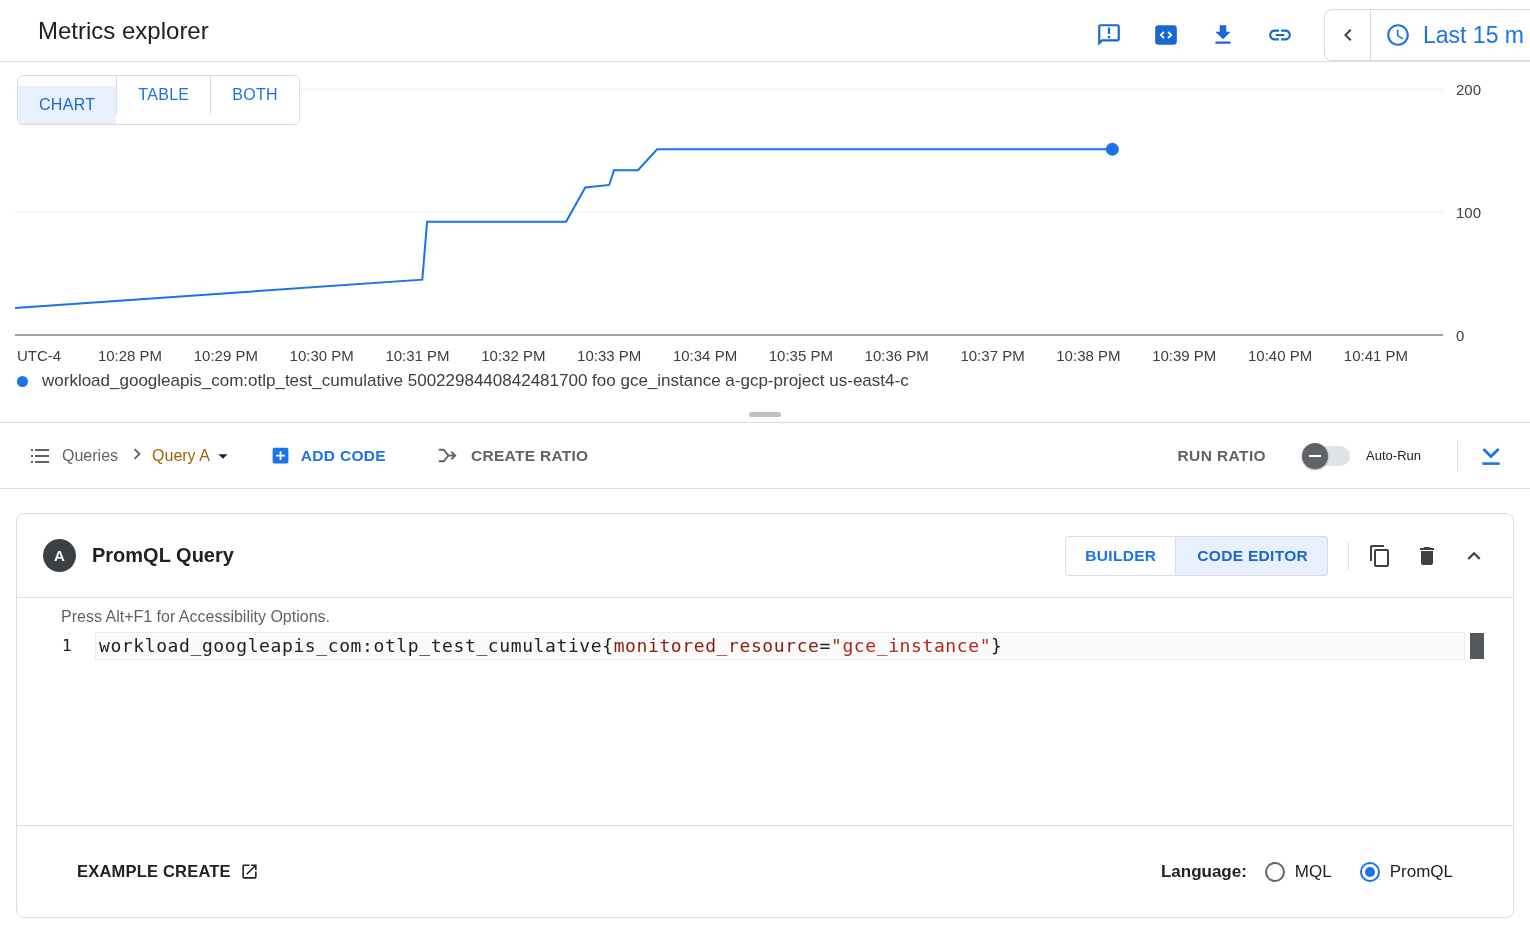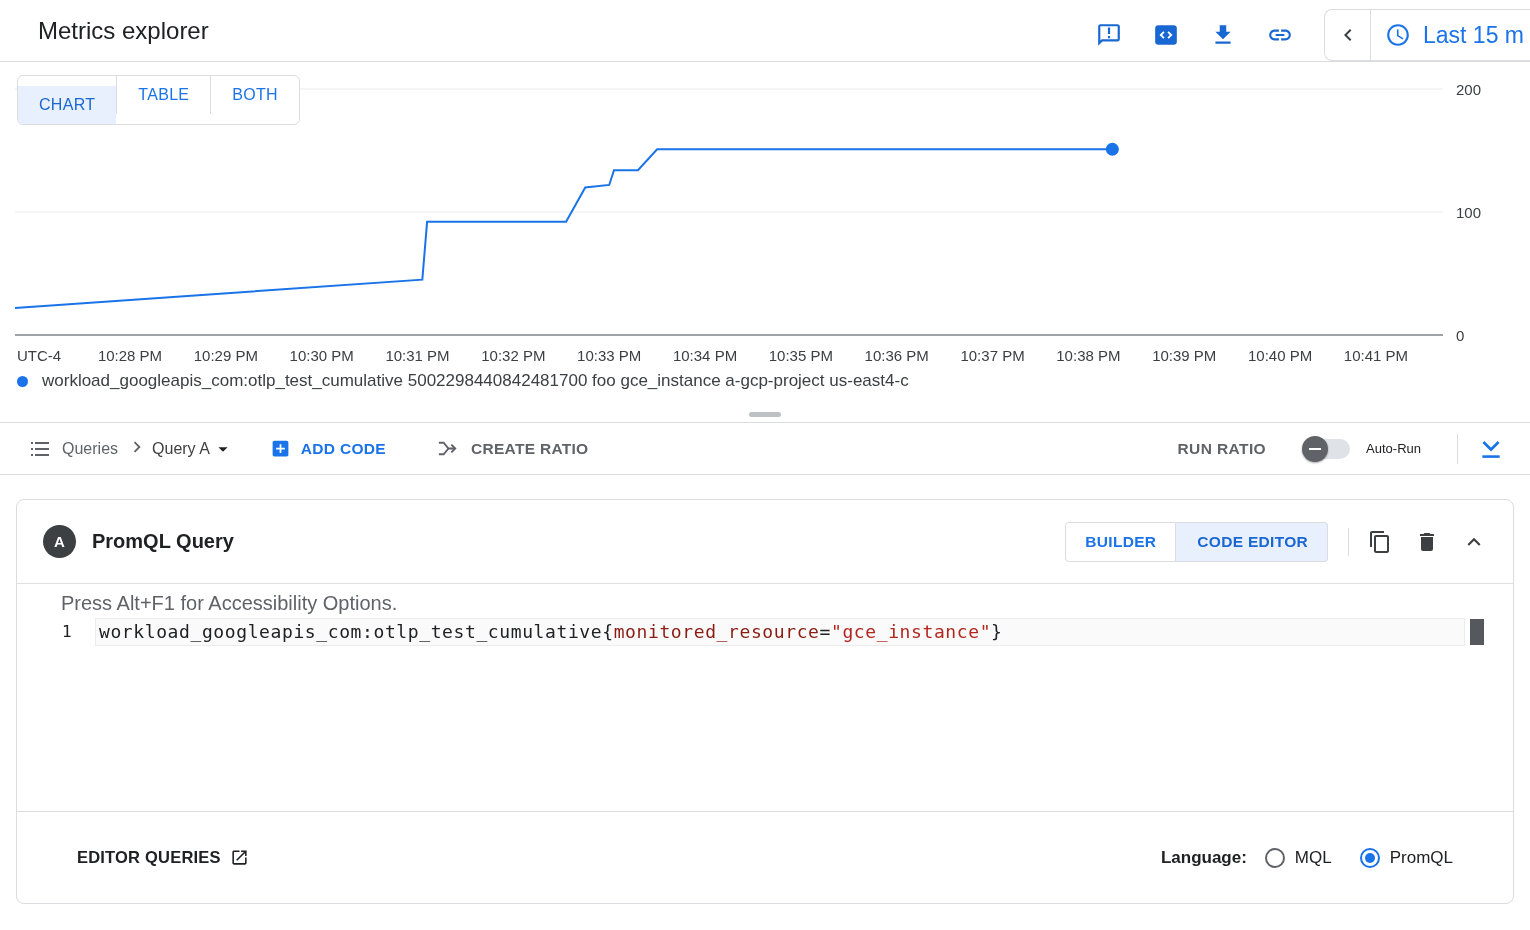--- a/index.html
+++ b/index.html
@@ -27,25 +27,25 @@
     cursor:pointer;white-space:nowrap;}
   .view-tab + .view-tab{border-left:1px solid #dadce0;}
   .view-tab.selected{background:#e8f0fe;color:#1967d2;margin-top:10px;}
   .chart-svg{position:absolute;left:0;top:15px;}
   .legend{position:absolute;left:17px;top:309px;display:flex;align-items:center;gap:14px;cursor:pointer;}
   .legend-dot{width:11px;height:11px;border-radius:50%;background:#1a73e8;flex:none;}
   .legend-label{font-size:17px;color:#3c4043;white-space:nowrap;}
   .drag-handle{position:absolute;top:350px;left:50%;transform:translateX(-50%);width:32px;height:5px;
     border-radius:3px;background:#bdc1c6;cursor:row-resize;}
   
-  .queries-toolbar{height:53px;border-top:1px solid #dadce0;border-bottom:1px solid #dadce0;
+  .queries-toolbar{height:67px;border-top:1px solid #dadce0;border-bottom:1px solid #dadce0;
     display:flex;align-items:center;padding:0 26px 0 28px;box-sizing:border-box;}
   .queries-label{font-size:16px;color:#5f6368;margin-left:10px;}
   .crumb-chevron{margin:0 4px 0 8px;}
-  .query-selector{font-size:16px;color:#404040;display:flex;align-items:center;gap:2px;cursor:pointer;}
+  .query-selector{font-size:16px;color:#a16207;display:flex;align-items:center;gap:2px;cursor:pointer;}
   .add-query{display:flex;align-items:center;gap:10px;color:#1a73e8;font-size:15.5px;font-weight:700;
     letter-spacing:.3px;margin-left:36px;cursor:pointer;}
   .create-ratio{display:flex;align-items:center;gap:12px;color:#5f6368;font-size:15.5px;font-weight:700;
     letter-spacing:.3px;margin-left:50px;cursor:pointer;}
   .tb-right{margin-left:auto;display:flex;align-items:center;}
   .run-query{color:#5f6368;font-size:15.5px;font-weight:700;letter-spacing:.4px;margin-right:38px;cursor:pointer;}
   .toggle{position:relative;width:46px;height:20px;border-radius:10px;background:#dfe2e6;margin-right:16px;cursor:pointer;}
   .toggle-knob{position:absolute;left:-2px;top:-3px;width:26px;height:26px;border-radius:50%;background:#5f6368;
     box-shadow:0 1px 2px rgba(0,0,0,.35);}
   .toggle-knob::after{content:'';position:absolute;left:7px;top:12px;width:12px;height:2.5px;background:#fff;}
@@ -61,21 +61,21 @@
   .seg{display:flex;margin-left:auto;}
   .seg-btn{height:40px;padding:0 19px;display:flex;align-items:center;border:1px solid #dadce0;background:#fff;
     color:#1a73e8;font-size:15.5px;font-weight:700;letter-spacing:.3px;cursor:pointer;box-sizing:border-box;}
   .seg-btn.first{border-radius:4px 0 0 4px;}
   .seg-btn.last{border-radius:0 4px 4px 0;border-left:none;padding-left:21px;}
   .seg-btn.selected{background:#e8f0fe;color:#1967d2;}
   .hdr-divider{width:1px;height:28px;background:#dadce0;margin:0 18px 0 20px;}
   .card-icon{width:26px;height:26px;margin-right:21px;cursor:pointer;display:flex;align-items:center;justify-content:center;}
   .card-icon.lastic{margin-right:0;}
   .editor{position:relative;height:227px;padding-top:8px;box-sizing:border-box;}
-  .a11y-hint{margin-left:44px;font-size:20px;color:#5f6368;height:24px;line-height:22px;}
+  .a11y-hint{margin-left:44px;font-size:16px;color:#5f6368;height:24px;line-height:22px;}
   .code-row{display:flex;align-items:stretch;height:28px;margin-top:2px;position:relative;}
   .line-num{margin-left:45px;width:18px;font-family:"DejaVu Sans Mono",monospace;font-size:16px;color:#202124;
     line-height:28px;text-align:left;flex:none;}
   .code-content{flex:1;margin-left:15px;margin-right:48px;background:#fafafa;border:1px solid #ececec;
     font-family:"DejaVu Sans Mono",monospace;font-size:18px;letter-spacing:.6px;line-height:25px;white-space:pre;
     padding-left:3px;box-sizing:border-box;cursor:text;}
   .scroll-thumb{position:absolute;right:29px;top:1px;width:14px;height:26px;background:#55585c;cursor:pointer;}
   .card-footer{height:92px;border-top:1px solid #dadce0;display:flex;align-items:center;padding:0 60px;box-sizing:border-box;}
   .example-queries{display:flex;align-items:center;gap:9px;font-size:16.5px;font-weight:700;letter-spacing:.2px;
     color:#202124;cursor:pointer;}
@@ -249,21 +249,21 @@
     <div class="a11y-hint">Press Alt+F1 for Accessibility Options.</div>
     <div class="code-row">
       <span class="line-num">1</span>
       <span class="code-content"><span style="color: rgb(32, 33, 36);">workload_googleapis_com:otlp_test_cumulative</span><span style="color: rgb(32, 33, 36);">{</span><span style="color: rgb(138, 28, 18);">monitored_resource</span><span style="color: rgb(32, 33, 36);">=</span><span style="color: rgb(179, 38, 30);">"gce_instance"</span><span style="color: rgb(32, 33, 36);">}</span></span>
       <span class="scroll-thumb"></span>
     </div>
   </div>
 
   <div class="card-footer">
     <span class="example-queries">
-      <span>EDITOR QUERIES</span>
+      <span>EXAMPLE CREATE</span>
       <svg viewBox="0 0 24 24" width="19" height="19" fill="#202124">
           <path d="M19 19H5V5h7V3H5c-1.11 0-2 .9-2 2v14c0 1.1.89 2 2 2h14c1.1 0 2-.9 2-2v-7h-2v7zM14 3v2h3.59l-9.83 9.83 1.41 1.41L19 6.41V10h2V3h-7z"></path>
         </svg>
     </span>
     <div class="language">
       <span class="language-label">Language:</span>
       <span class="radio-group">
         <span class="radio"></span>
         <span class="radio-label">MQL</span>
       </span>

